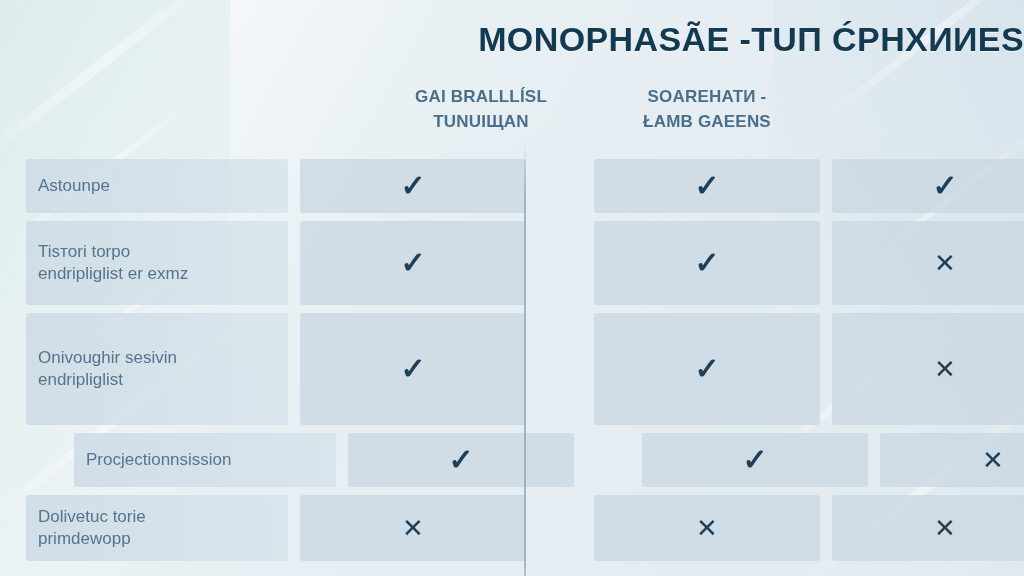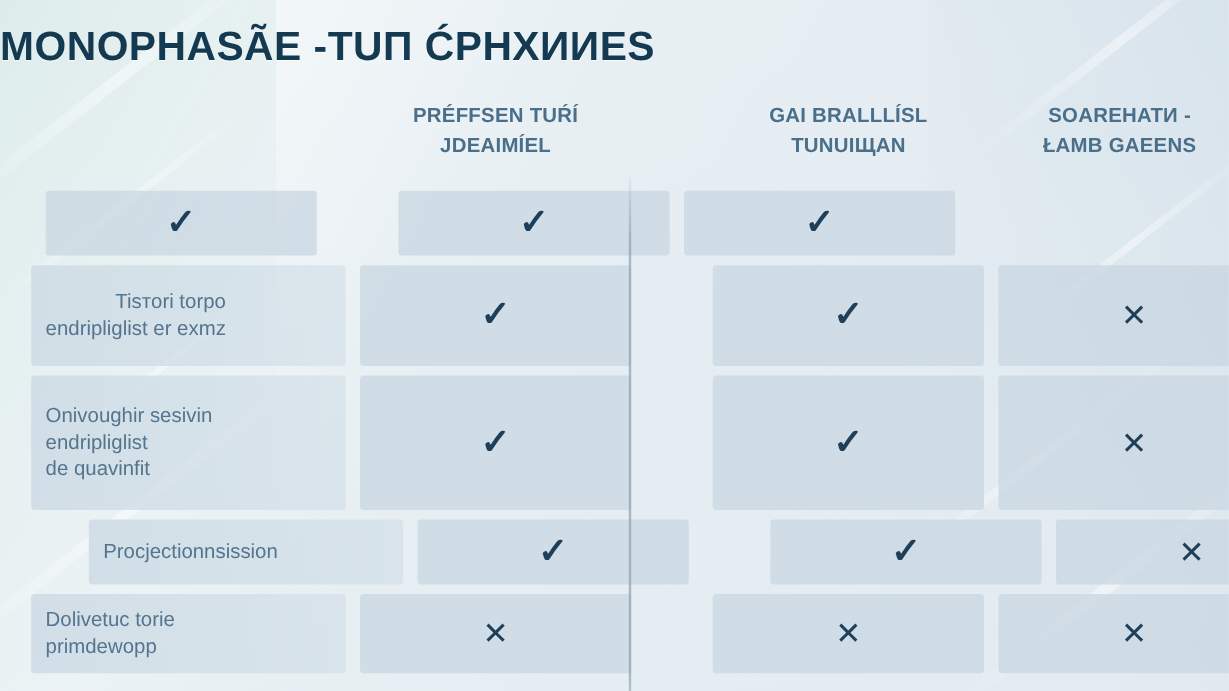--- a/index.html
+++ b/index.html
@@ -50,21 +50,21 @@
     pointer-events:none;
   }
   .tintR {
     position:absolute; right:0; top:0; width: 250px; height: 576px;
     background: linear-gradient(240deg, rgba(205,220,232,.5), rgba(230,238,244,.1) 70%);
     pointer-events:none;
   }
 
   .title {
     position: relative;
-    text-align: left;
+    text-align: right;
     font-size: 34px;
     font-weight: bold;
     letter-spacing: .4px;
     color: #143a52;
     padding-top: 20px;
     text-shadow: 0 1px 0 rgba(255,255,255,.7);
   }
 
   .grid {
     position: relative;
@@ -136,21 +136,21 @@
   .mark {
     font-size: 26px;
     line-height: 1;
     color: #1d3f59;
     font-weight: bold;
   }
   .mark.check { font-size: 30px; }
   .mark.cross { font-size: 26px; font-weight: normal; }
 
   .r-h1 { height: 54px; }
-  .r-h2 { height: 84px; text-align: right; }
+  .r-h2 { height: 84px; }
   .r-h3 { height: 112px; }
   .r-h4 { height: 54px; margin-left: 48px; }
   .r-h5 { height: 66px; }
 </style>
 </head>
 <body>
 
 <div class="page">
   <div class="tintL"></div>
   <div class="tintR"></div>
@@ -165,36 +165,37 @@
       <i class="s8"></i>
   </div>
 
   <div class="title">MONOPHASÃE -TUΠ ĆPHXИИES</div>
 
   <div class="grid">
     <div class="divider"></div>
 
     <div class="headrow">
       <div class="h-spacer"></div>
-      <div class="h-cell h-c1">
-        <div>PRÉFFSEN TUŔÍ</div>
-        <div>JDEAIMÍEL</div>
-      </div>
       <div class="h-gap"></div>
       <div class="h-cell h-c2">
         <div>GAI BRALLLÍSL</div>
         <div>TUNUIЩAN</div>
       </div>
       <div class="h-cell h-c3">
         <div>SOAREHATИ -</div>
         <div>ŁAMB GAEENS</div>
       </div>
     </div>
 
     <div class="row r-h1">
+      <div class="label">
+        <div>
+          <div>Astounpe</div>
+        </div>
+      </div>
       <div class="cellgap"></div>
       <div class="cell">
         <span class="mark check">✓</span>
       </div>
       <div class="midgap"></div>
       <div class="cell">
         <span class="mark check">✓</span>
       </div>
       <div class="cellgap"></div>
       <div class="cell">
@@ -221,21 +222,20 @@
       <div class="cell">
         <span class="mark cross">✕</span>
       </div>
     </div>
 
     <div class="row r-h3">
       <div class="label">
         <div>
           <div>Onivoughir sesivin</div>
           <div>endripliglist</div>
-          <div>de quavinfit</div>
         </div>
       </div>
       <div class="cellgap"></div>
       <div class="cell">
         <span class="mark check">✓</span>
       </div>
       <div class="midgap"></div>
       <div class="cell">
         <span class="mark check">✓</span>
       </div>

